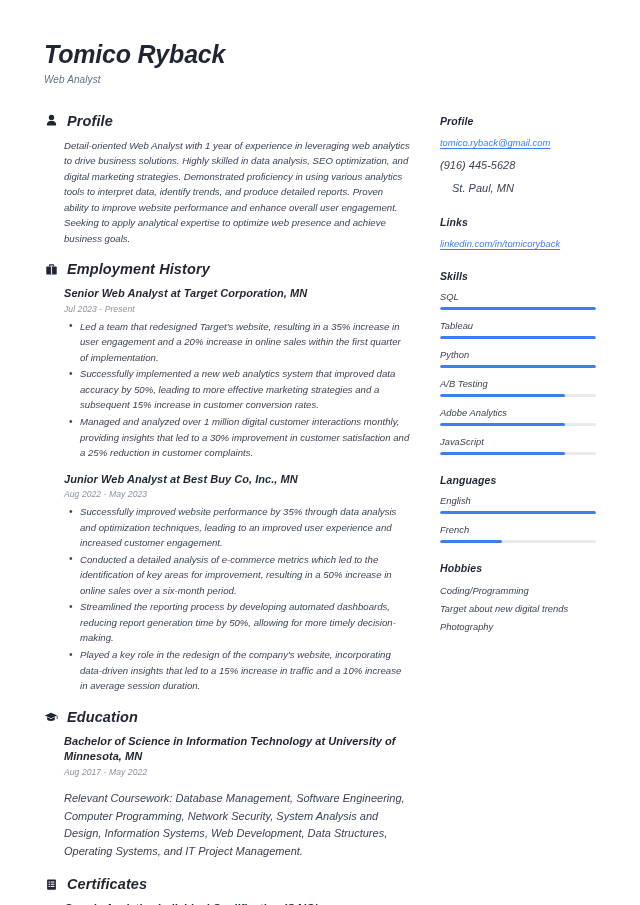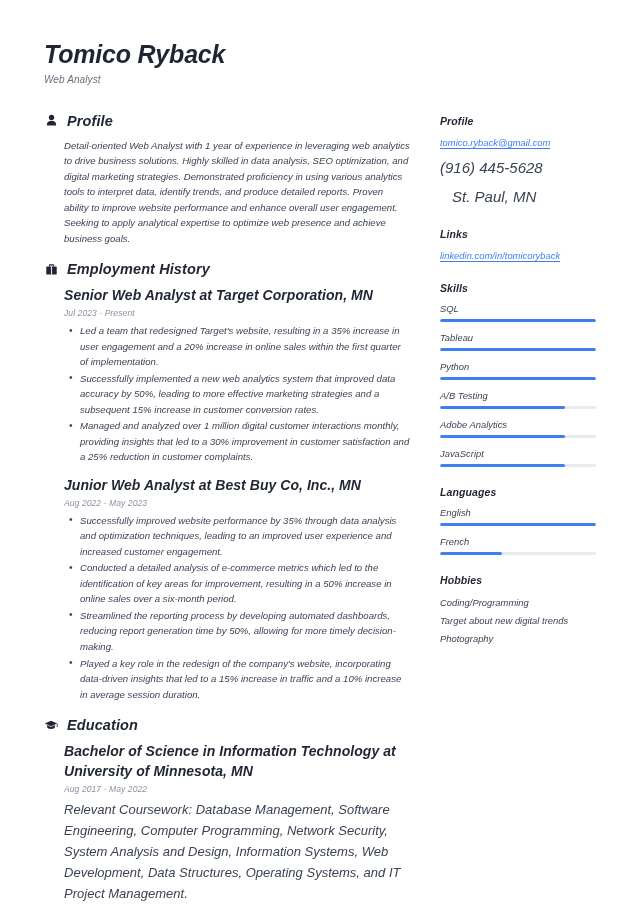--- a/index.html
+++ b/index.html
@@ -63,37 +63,37 @@
   .section-title {
     font-size: 14.5px;
     font-weight: bold;
     color: #1f2533;
     letter-spacing: 0.1px;
   }
 
   .entry { padding-left: 20px; margin-bottom: 11px; }
   .entry:last-child { margin-bottom: 0; }
   .entry-title {
-    font-size: 14px;
+    font-size: 11px;
     font-weight: bold;
     color: #1f2533;
     line-height: 1.42;
     letter-spacing: 0.05px;
   }
   .entry-date {
     font-size: 8.6px;
     color: #8a92a1;
     margin-top: 2px;
     letter-spacing: 0.05px;
   }
   .entry-text {
-    font-size: 13px;
+    font-size: 11px;
     line-height: 1.62;
     color: #3a4254;
-    margin-top: 5px;
+    margin-top: 13px;
     letter-spacing: 0.01px;
   }
   ul.bullets {
     margin-top: 5px;
     padding-left: 16px;
     list-style: none;
   }
   ul.bullets li {
     position: relative;
     font-size: 9.6px;
@@ -121,21 +121,21 @@
   
   .side-block { margin-bottom: 19px; }
   .side-title {
     font-size: 10.5px;
     font-weight: bold;
     color: #1f2533;
     margin-bottom: 9px;
     letter-spacing: 0.1px;
   }
   .side-line {
-    font-size: 15px;
+    font-size: 11px;
     color: #3a4254;
     line-height: 1.5;
     margin-bottom: 7px;
     letter-spacing: 0.01px;
   }
   .side-line:last-child { margin-bottom: 0; margin-left: 12px; }
   .side-link {
     font-size: 9.4px;
     color: #3d7ff2;
     text-decoration: underline;

